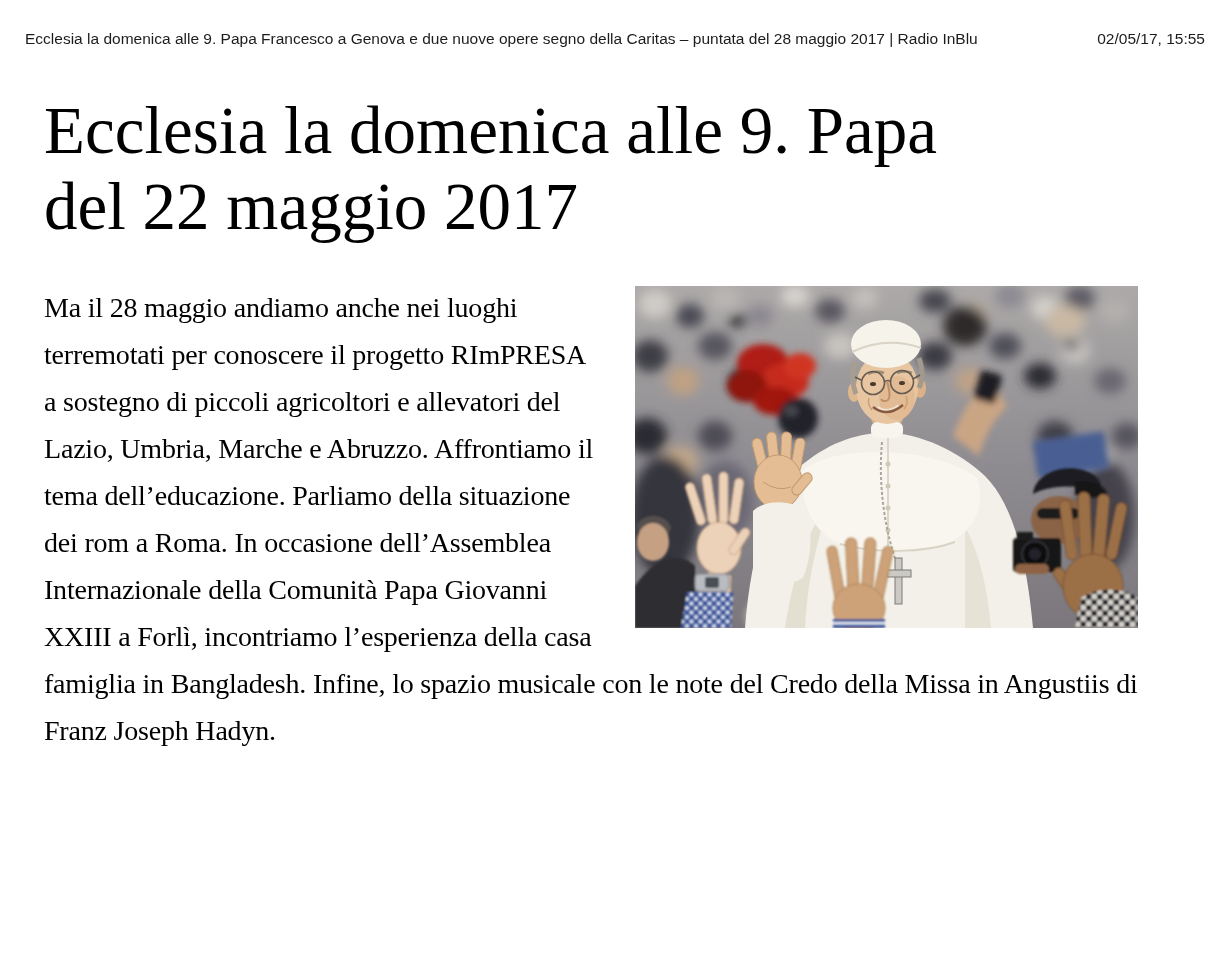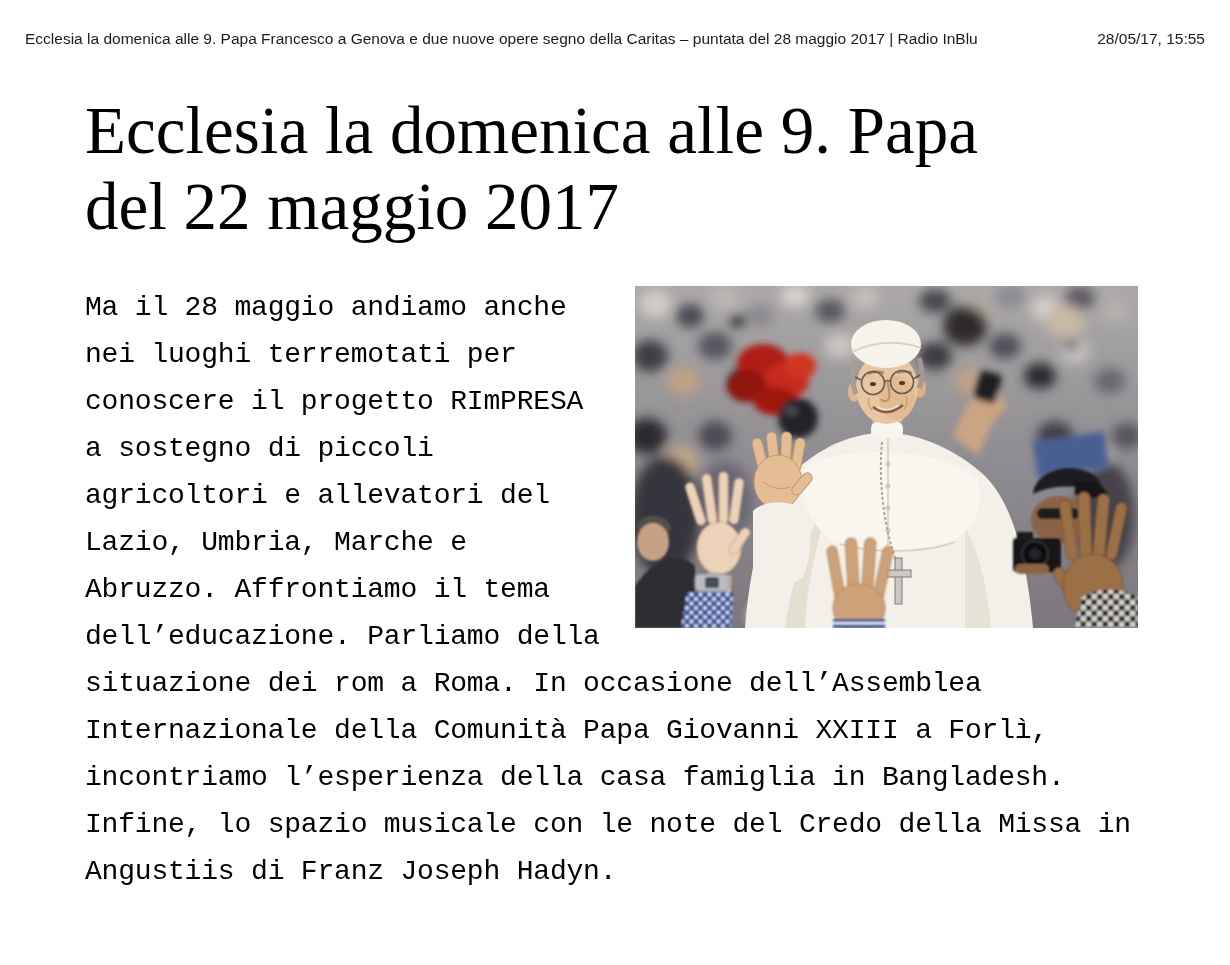--- a/index.html
+++ b/index.html
@@ -1,38 +1,38 @@
 <!DOCTYPE html>
 <html><head>
 <meta charset="utf-8">
 <style>
   html,body{margin:0;padding:0;background:#fff;}
   body{width:1230px;height:965px;overflow:hidden;font-family:"Liberation Sans",sans-serif;}
   .print-header{display:flex;justify-content:space-between;align-items:flex-start;
     margin:30px 25px 0 25px;font-size:15.5px;line-height:18px;color:#1c1c1c;gap:24px;}
   .ph-left{max-width:1030px;white-space:nowrap;overflow:hidden;}
   .ph-right{white-space:nowrap;}
-  .content{padding:0 92px 0 85px;}
+  .content{padding:0 92px 0 44px;}
   h1.title{margin:44px 0 0 0;font-family:"Liberation Serif",serif;font-weight:400;
     font-size:67px;line-height:76px;color:#000;}
   .tl{display:block;}
   .body-wrap{margin-top:40px;}
   figure.photo{float:right;width:503px;height:342px;margin:2px 0 30px 33px;padding:0;}
   figure.photo svg{display:block;}
-  p.body{margin:0;font-family:Liberation Mono, monospace;font-size:28px;line-height:47px;
+  p.body{margin:0;font-family:Liberation Serif, serif;font-size:28px;line-height:47px;
     color:#000;letter-spacing:-0.2px;}
 </style>
 </head>
 <body>
 
 <div class="page">
 
   <header class="print-header">
     <span class="ph-left">Ecclesia la domenica alle 9. Papa Francesco a Genova e due nuove opere segno della Caritas – puntata del 28 maggio 2017 | Radio InBlu</span>
-    <span class="ph-right">28/05/17, 15:55</span>
+    <span class="ph-right">02/05/17, 15:55</span>
   </header>
 
   <main class="content">
 
     <h1 class="title">
       <span class="tl">Ecclesia la domenica alle 9. Papa</span>
       <span class="tl">del 22 maggio 2017</span>
     </h1>
 
     <div class="body-wrap">

